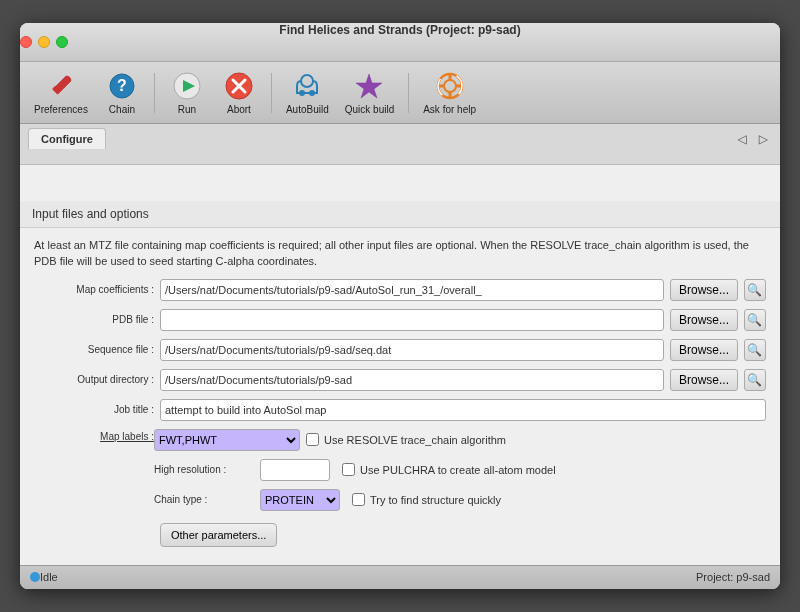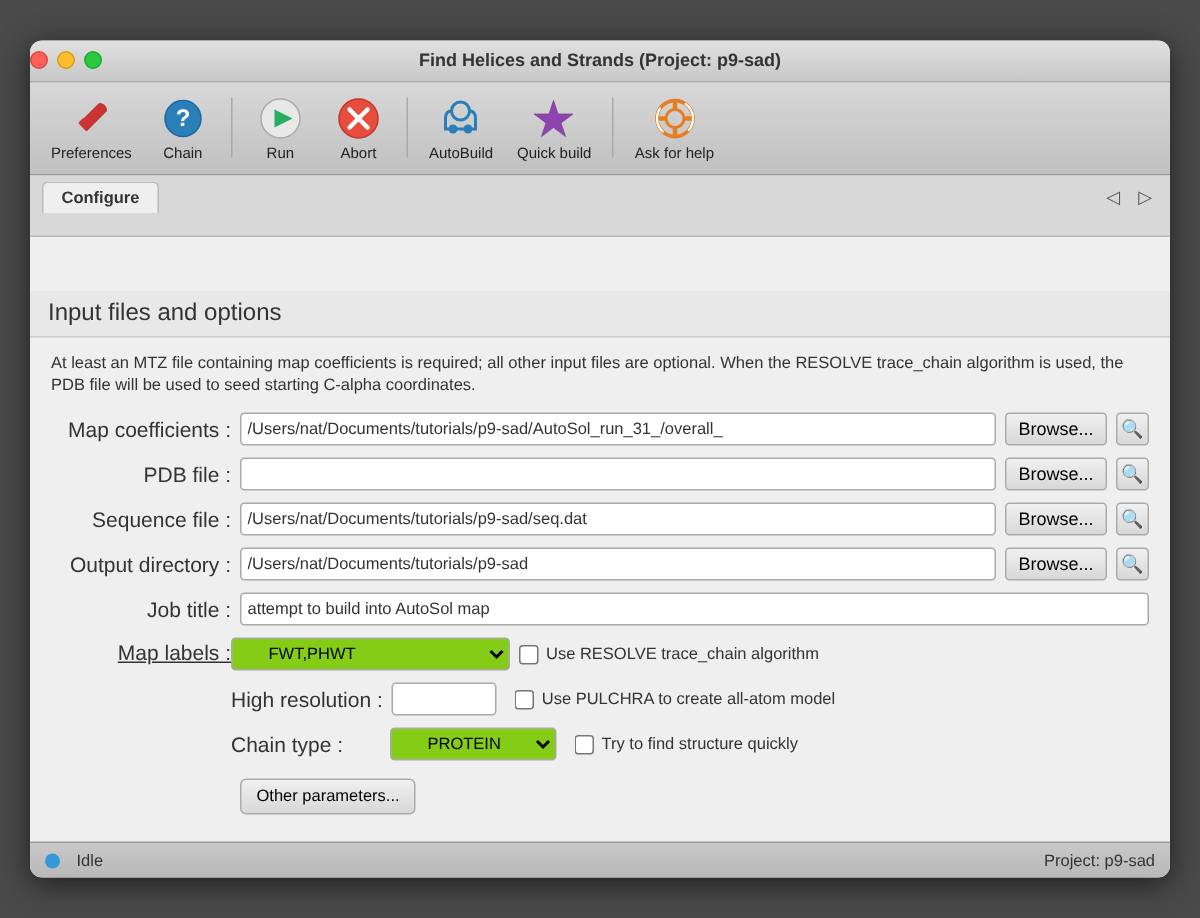--- a/index.html
+++ b/index.html
@@ -17,23 +17,22 @@
       width: 760px;
       background: #ececec;
       border-radius: 8px;
       box-shadow: 0 4px 20px rgba(0,0,0,0.6);
       overflow: hidden;
       display: flex;
       flex-direction: column;
     }
     .titlebar {
       background: linear-gradient(to bottom, #e0e0e0, #c8c8c8);
-      height: 28px;
-      display: flex;
-      align-items: center;
+      height: 39px;
+      display: flex;
       padding: 0 0;
       border-bottom: 1px solid #aaa;
       position: relative;
     }
     .traffic-lights {
       display: flex;
       gap: 6px;
       align-items: center;
     }
     .traffic-light {
@@ -125,21 +124,21 @@
       padding: 0 4px;
     }
     .content {
       background: #efefef;
       flex: 1;
       display: flex;
       flex-direction: column;
     }
     .section-header {
       padding: 6px 12px;
-      font-size: 16px;
+      font-size: 12px;
       color: #333;
       border-bottom: 1px solid #ccc;
       background: #e8e8e8;
       margin-top: 36px;
     }
     .form-area {
       padding: 10px 14px;
       flex: 1;
       overflow-y: auto;
     }
@@ -149,21 +148,21 @@
       margin-bottom: 10px;
       line-height: 1.4;
     }
     .form-row {
       display: flex;
       align-items: center;
       margin-bottom: 8px;
       gap: 6px;
     }
     .form-label {
-      font-size: 14px;
+      font-size: 10px;
       color: #333;
       text-align: right;
       min-width: 120px;
       flex-shrink: 0;
     }
     .form-input {
       flex: 1;
       height: 22px;
       border: 1px solid #aaa;
       border-radius: 3px;
@@ -191,22 +190,22 @@
       font-size: 12px;
       cursor: pointer;
       display: flex;
       align-items: center;
       justify-content: center;
     }
     .form-select {
       height: 22px;
       border: 1px solid #aaa;
       border-radius: 3px;
-      background: #84cc16;
-      padding: 0 20px;
+      background: #c4b5fd;
+      padding: 0 0;
       font-size: 11px;
       min-width: 100px;
     }
     .checkbox-row {
       display: flex;
       align-items: center;
       gap: 5px;
       font-size: 11px;
       color: #333;
     }
@@ -223,21 +222,21 @@
     }
     .statusbar {
       background: linear-gradient(to bottom, #c8c8c8, #b8b8b8);
       border-top: 1px solid #999;
       height: 24px;
       display: flex;
       align-items: center;
       padding: 0 10px;
       font-size: 11px;
       color: #333;
-      gap: 11px;
+      gap: 0;
     }
     .status-dot {
       width: 10px;
       height: 10px;
       border-radius: 50%;
       background: #3498db;
       flex-shrink: 0;
     }
     .status-right {
       margin-left: auto;
@@ -404,21 +403,21 @@
               <option>FWT,PHWT</option>
               <option>FOFCWT,PHFOFCWT</option>
               <option>2FOFCWT,PH2FOFCWT</option>
             </select>
             <div class="checkbox-row">
               <input type="checkbox" id="cb1" style="">
               <label for="cb1">Use RESOLVE trace_chain algorithm</label>
             </div>
           </div>
           <div style="display:flex; align-items:center; gap:6px;">
-            <span class="form-label" style="min-width:100px; text-align:center; margin-left:0;">High resolution :</span>
+            <span class="form-label" style="min-width:100px; text-align:left; margin-left:0;">High resolution :</span>
             <input class="form-input" type="text" style="max-width: 70px;" value="">
             <div class="checkbox-row" style="margin-left:6px;">
               <input type="checkbox" id="cb2" style="">
               <label for="cb2">Use PULCHRA to create all-atom model</label>
             </div>
           </div>
           <div style="display:flex; align-items:center; gap:6px;">
             <span class="form-label" style="min-width:100px; text-align:left; margin-left:0;">Chain type :</span>
             <select class="form-select" style="min-width:80px;">
               <option>PROTEIN</option>

